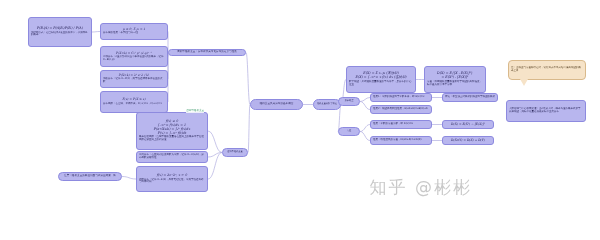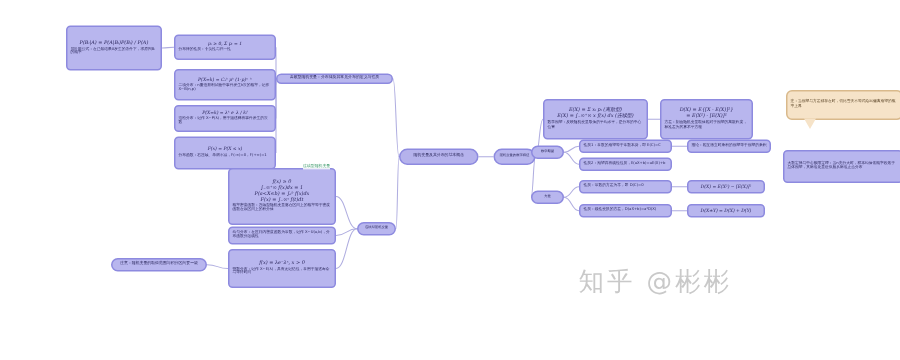--- a/index.html
+++ b/index.html
@@ -3,21 +3,21 @@
 <meta charset="utf-8">
 <style>
   html,body{margin:0;padding:0;}
   body{
     width:600px;height:209px;
     background:#ffffff;
     font-family:"DejaVu Sans","Liberation Sans",sans-serif;
     overflow:hidden;
     position:relative;
   }
-  #canvas{position:absolute;left:16px;top:0;width:480px;height:209px;text-decoration:underline;}
+  #canvas{position:absolute;left:0;top:0;width:480px;height:209px;text-decoration:underline;}
   #links{position:absolute;left:0;top:0;width:600px;height:209px;pointer-events:none;}
 
   .node{
     position:absolute;
     box-sizing:border-box;
     background:#b8b6ee;
     border:0.6px solid #8d8adf;
     border-radius:3px;
     color:#2b2960;
     overflow:hidden;

